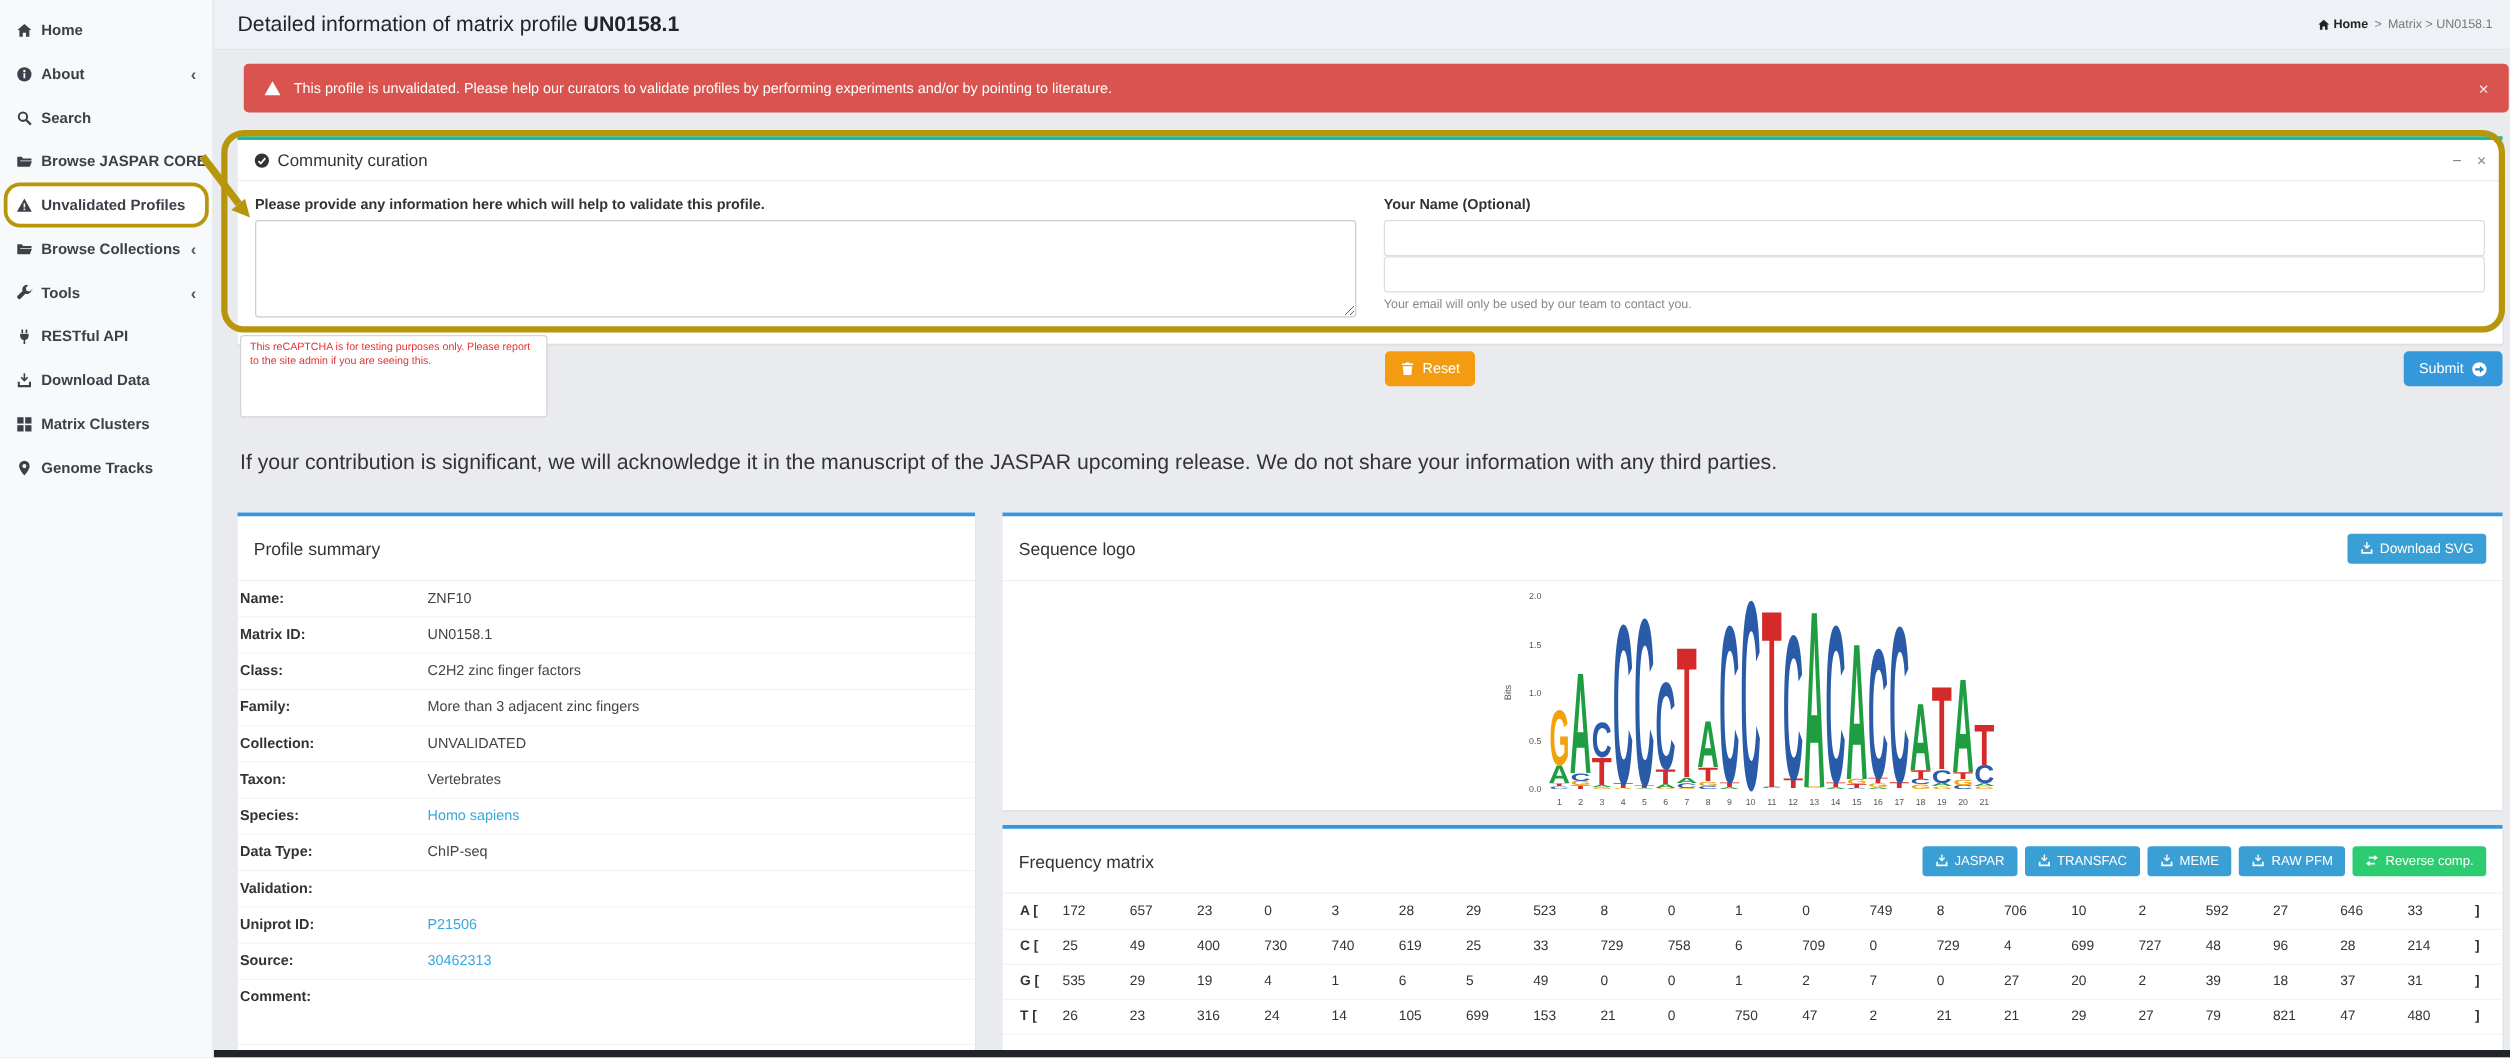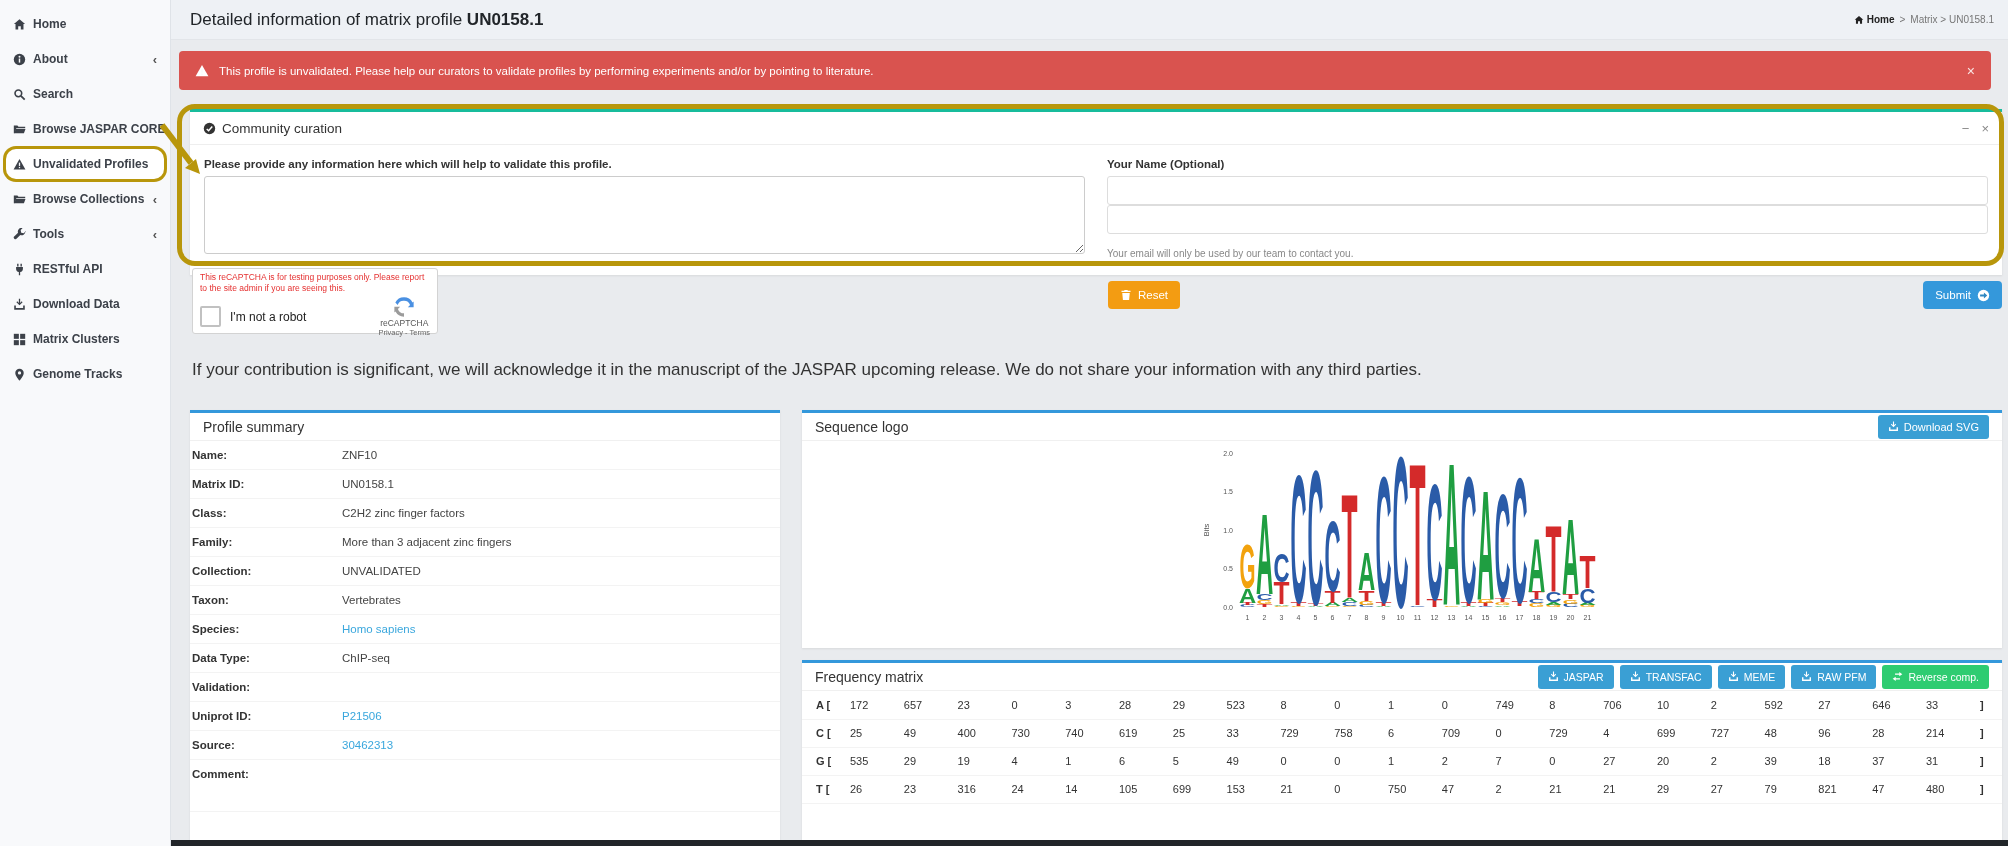--- a/index.html
+++ b/index.html
@@ -23,36 +23,36 @@
   #page-title{font-size:17px;color:#212529}
   #page-title b{font-weight:700}
   #breadcrumb{margin-left:auto;font-size:10px;color:#777;display:flex;align-items:center;gap:5px}
   #breadcrumb .bc-home{color:#222;font-weight:700;display:flex;align-items:center;gap:3px;cursor:pointer}
   #breadcrumb .ic{width:10px;height:10px}
 
   
   #main{position:absolute;left:171px;top:40px;width:1837px;height:806px;background:#e9ebee}
 
   
-  #alert{position:absolute;left:8px;top:11px;width:1812px;height:39px;background:var(--red);border-radius:4px;color:#fff;display:flex;align-items:center;gap:10px;padding:0 16px;font-size:11.5px}
+  #alert{position:absolute;left:24px;top:11px;width:1812px;height:39px;background:var(--red);border-radius:4px;color:#fff;display:flex;align-items:center;gap:10px;padding:0 16px;font-size:11.5px}
   #alert .ic{width:14px;height:14px}
   #alert-close{margin-left:auto;cursor:pointer;font-size:14px;opacity:.85}
 
   
   #curation{position:absolute;left:19px;top:69px;width:1812px;background:#fff;border-top:3px solid var(--green);box-shadow:0 1px 2px rgba(0,0,0,.08)}
   .card-head{display:flex;align-items:center;gap:6px;height:33px;padding:12px 13px;border-bottom:1px solid #eee;font-size:13.5px;color:#333}
   .card-head .winctl{margin-left:auto;display:flex;gap:12px;color:#888;font-size:13px}
   .winctl span{cursor:pointer}
   #curation-body{display:flex;gap:22px;padding:13px 14px 16px 14px}
   .cur-col{width:882px}
   .fld-label{font-size:11.5px;font-weight:700;color:#333;margin-bottom:6px}
   #cur-textarea{width:100%;height:78px;border:1px solid #ccc;border-radius:3px;resize:both;font-family:"Liberation Sans",sans-serif;font-size:12px;padding:6px}
   .txt-input{width:100%;height:29px;border:1px solid #ddd;border-radius:3px;font-size:12px;padding:0 8px;font-family:"Liberation Sans",sans-serif}
   .fld-gap{margin-top:13px}
-  #email-note{font-size:10px;color:#888;margin-top:14px}
+  #email-note{font-size:10px;color:#888;margin-top:4px}
 
   
   #captcha{position:absolute;left:21px;top:228px;width:246px;height:66px;background:#fff;border:1px solid #d3d3d3;border-radius:3px;padding:3px 7px;font-size:8.5px}
   #captcha-warning{color:#e53030;line-height:1.25}
   #captcha-row{display:flex;align-items:center;margin-top:3px}
   #captcha-checkbox{width:21px;height:21px;border:2px solid #c1c1c1;border-radius:2px;background:#fff;cursor:pointer}
   #captcha-label{font-size:12px;color:#222;margin-left:9px}
   #captcha-brand{margin-left:auto;text-align:center;color:#555}
   #captcha-brand .ic{width:22px;height:22px}
   #captcha-brand .cap-name{font-size:8.5px}
@@ -64,21 +64,21 @@
   #reset-btn .ic,#submit-btn .ic{width:12px;height:12px}
   #submit-btn .ic{width:13px;height:13px}
 
   #ack{position:absolute;left:21px;top:320px;font-size:17px;color:#333}
 
   
   .panel{position:absolute;background:#fff;border-top:3px solid var(--cardTop);box-shadow:0 1px 2px rgba(0,0,0,.08)}
   #profile-card{left:19px;top:370px;width:590px;height:430px}
   #logo-card{left:631px;top:370px;width:1200px;height:238px}
   #matrix-card{left:631px;top:620px;width:1200px;height:180px;overflow:hidden}
-  .panel .card-head{height:28px;font-size:14px;border-bottom:1px solid #f0f0f0}
+  .panel .card-head{height:52px;font-size:14px;border-bottom:1px solid #f0f0f0}
 
   
   .p-row{display:flex;border-bottom:1px solid #f3f3f3;min-height:29px;align-items:center;font-size:11.5px}
   .p-row .p-label{width:152px;padding-left:2px;font-weight:700;color:#333}
   .p-row .p-value{color:#444}
   .p-row .p-link{color:var(--link);cursor:pointer}
   .p-row.tall{min-height:52px;align-items:flex-start;padding-top:8px}
 
   
   #logo-wrap{display:flex;justify-content:center;padding-top:6px}
@@ -240,33 +240,20 @@
         <div class="fld-label">Your Name (Optional)</div>
         <input class="txt-input" id="name-input" style="">
         <input class="txt-input" id="email-input" style="">
         <div id="email-note">Your email will only be used by our team to contact you.</div>
       </div>
     </div>
   </section>
 
   <div id="captcha">
     <div id="captcha-warning">This reCAPTCHA is for testing purposes only. Please report to the site admin if you are seeing this.</div>
-    <div id="captcha-row">
-      <div id="captcha-checkbox"></div>
-      <div id="captcha-label">I'm not a robot</div>
-      <div id="captcha-brand">
-        <svg class="ic" viewBox="0 0 16 16">
-            <path d="M8 1a7 7 0 0 1 6.2 3.7L15 4v4.2h-4.2l1.6-1.6A4.6 4.6 0 0 0 8 3.4Z" fill="#4a90e2"></path>
-            <path d="M8 15a7 7 0 0 1-6.2-3.7L1 12V7.8h4.2L3.6 9.4A4.6 4.6 0 0 0 8 12.6Z" fill="#9b9b9b"></path>
-            <path d="M1.7 4.8A7 7 0 0 1 8 1v2.4A4.6 4.6 0 0 0 3.4 6.6Z" fill="#4a90e2"></path>
-          </svg>
-        <div class="cap-name">reCAPTCHA</div>
-        <div class="cap-links">Privacy - Terms</div>
-      </div>
-    </div>
   </div>
 
   <button id="reset-btn">
     <svg class="ic" viewBox="0 0 16 16">
         <path d="M6 1.3h4l.5 1H14V4H2V2.3h3.5Z"></path>
         <path d="M3 5.2h10l-.9 9.5H3.9Z"></path>
       </svg>
     <span>Reset</span>
   </button>
   <button id="submit-btn">

